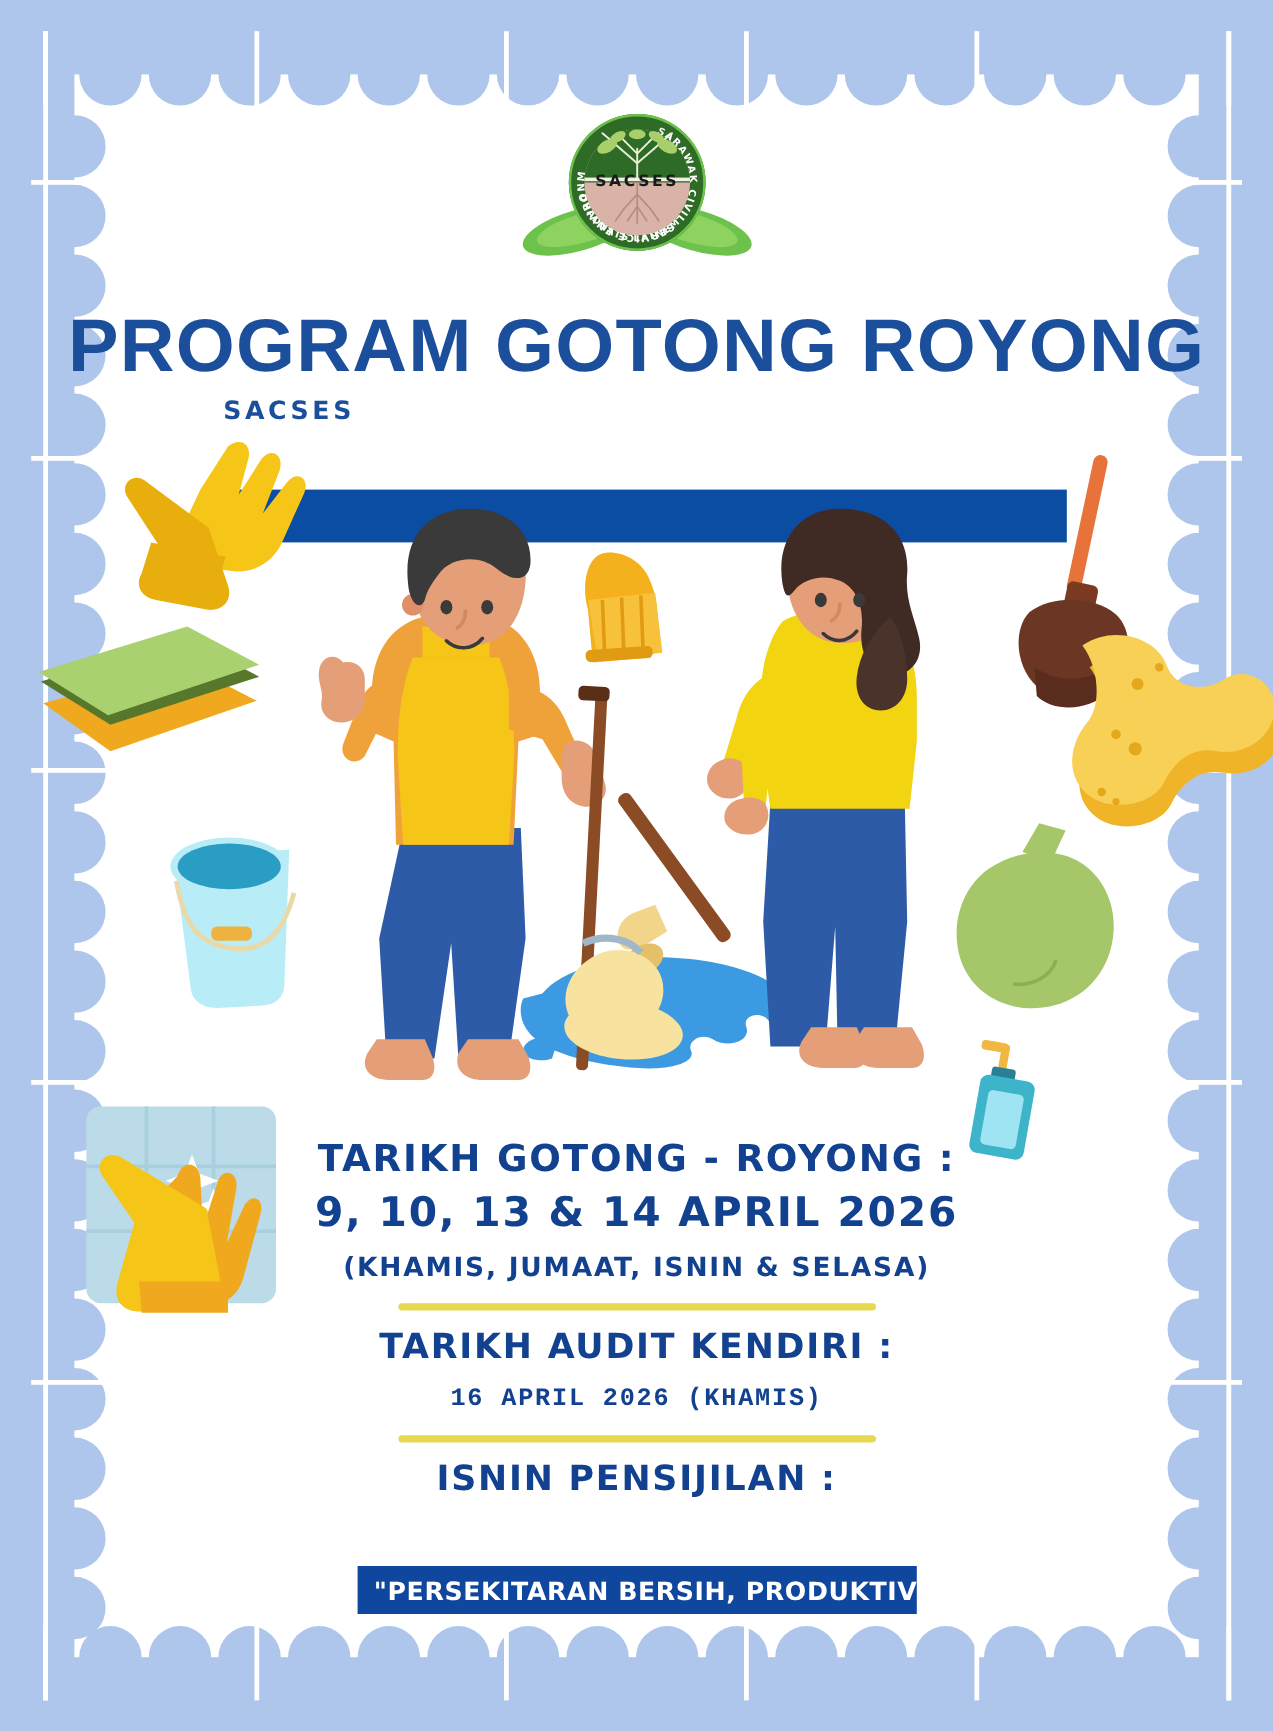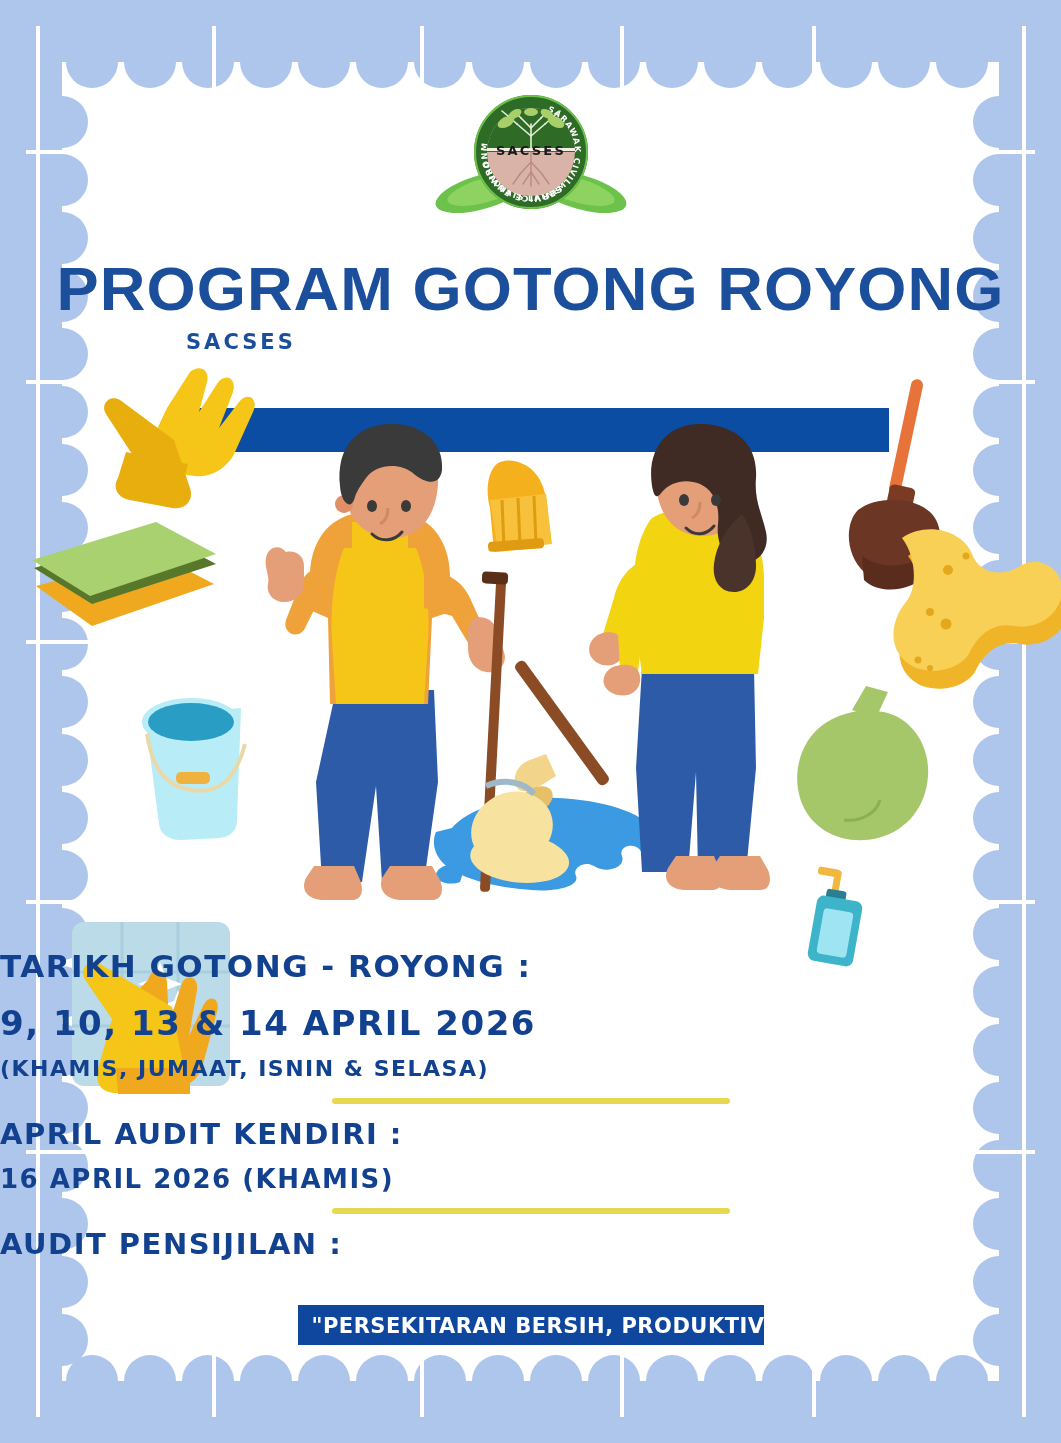--- a/index.html
+++ b/index.html
@@ -44,36 +44,36 @@
   }
   .bluebar{
     position:absolute;left:176px;top:408px;width:713px;height:44px;background:#0b4da2;
   }
 
   
   .art{position:absolute;left:0;top:0;width:1061px;height:1443px;pointer-events:none;}
 
   
   .dates{
-    position:absolute;left:0;right:0;top:944px;
+    position:absolute;left:0;right:0;top:944px;text-align:center;
     color:#12418f;
     font-family:"DejaVu Sans",sans-serif;
     font-weight:bold;
   }
   .dline{letter-spacing:1.5px;}
   .d-l1{font-size:31px;line-height:44px;}
-  .d-l2{font-size:34px;line-height:46px;margin-top:12px;}
+  .d-l2{font-size:34px;line-height:46px;}
   .d-l3{font-size:22px;line-height:46px;}
   .rule{
     width:398px;height:6px;background:#e6d84f;border-radius:3px;
     margin:6px auto 8px auto;
   }
   .rule.short{width:398px;}
   .d-l4{font-size:29px;line-height:44px;}
-  .d-l5{font-size:26px;line-height:46px;}
+  .d-l5{font-size:21px;line-height:46px;font-family:Liberation Mono, monospace;}
   .d-l6{font-size:29px;line-height:44px;}
   .d-l7{font-size:33px;line-height:46px;}
 
   
   .banner{
     position:absolute;left:50%;transform:translateX(-50%);
     top:1305px;width:466px;height:40px;background:#10479e;
     overflow:hidden;
   }
   .banner span{
@@ -409,23 +409,23 @@
       <path d="M496,836 c26,-6 58,2 70,18 10,14 -6,26 -26,28 -30,4 -60,-6 -68,-20 -6,-12 4,-22 24,-26 z" fill="#f7e2a0"></path>
       <path d="M486,786 c18,-8 38,-4 48,8" fill="none" stroke="#9fb8c9" stroke-width="6"></path>
     </g>
   </svg>
 
   <div class="dates">
     <div class="dline d-l1">TARIKH GOTONG - ROYONG :</div>
     <div class="dline d-l2">9, 10, 13 &amp; 14 APRIL 2026</div>
     <div class="dline d-l3">(KHAMIS, JUMAAT, ISNIN &amp; SELASA)</div>
     <div class="rule"></div>
-    <div class="dline d-l4">APRIL AUDIT KENDIRI :</div>
+    <div class="dline d-l4">TARIKH AUDIT KENDIRI :</div>
     <div class="dline d-l5">16 APRIL 2026 (KHAMIS)</div>
     <div class="rule short"></div>
-    <div class="dline d-l6">AUDIT PENSIJILAN :</div>
+    <div class="dline d-l6">ISNIN PENSIJILAN :</div>
   </div>
 
   <div class="banner">
     <span>"PERSEKITARAN BERSIH, PRODUKTIVITI MENING</span>
   </div>
 
 </div>
 
 </body></html>

